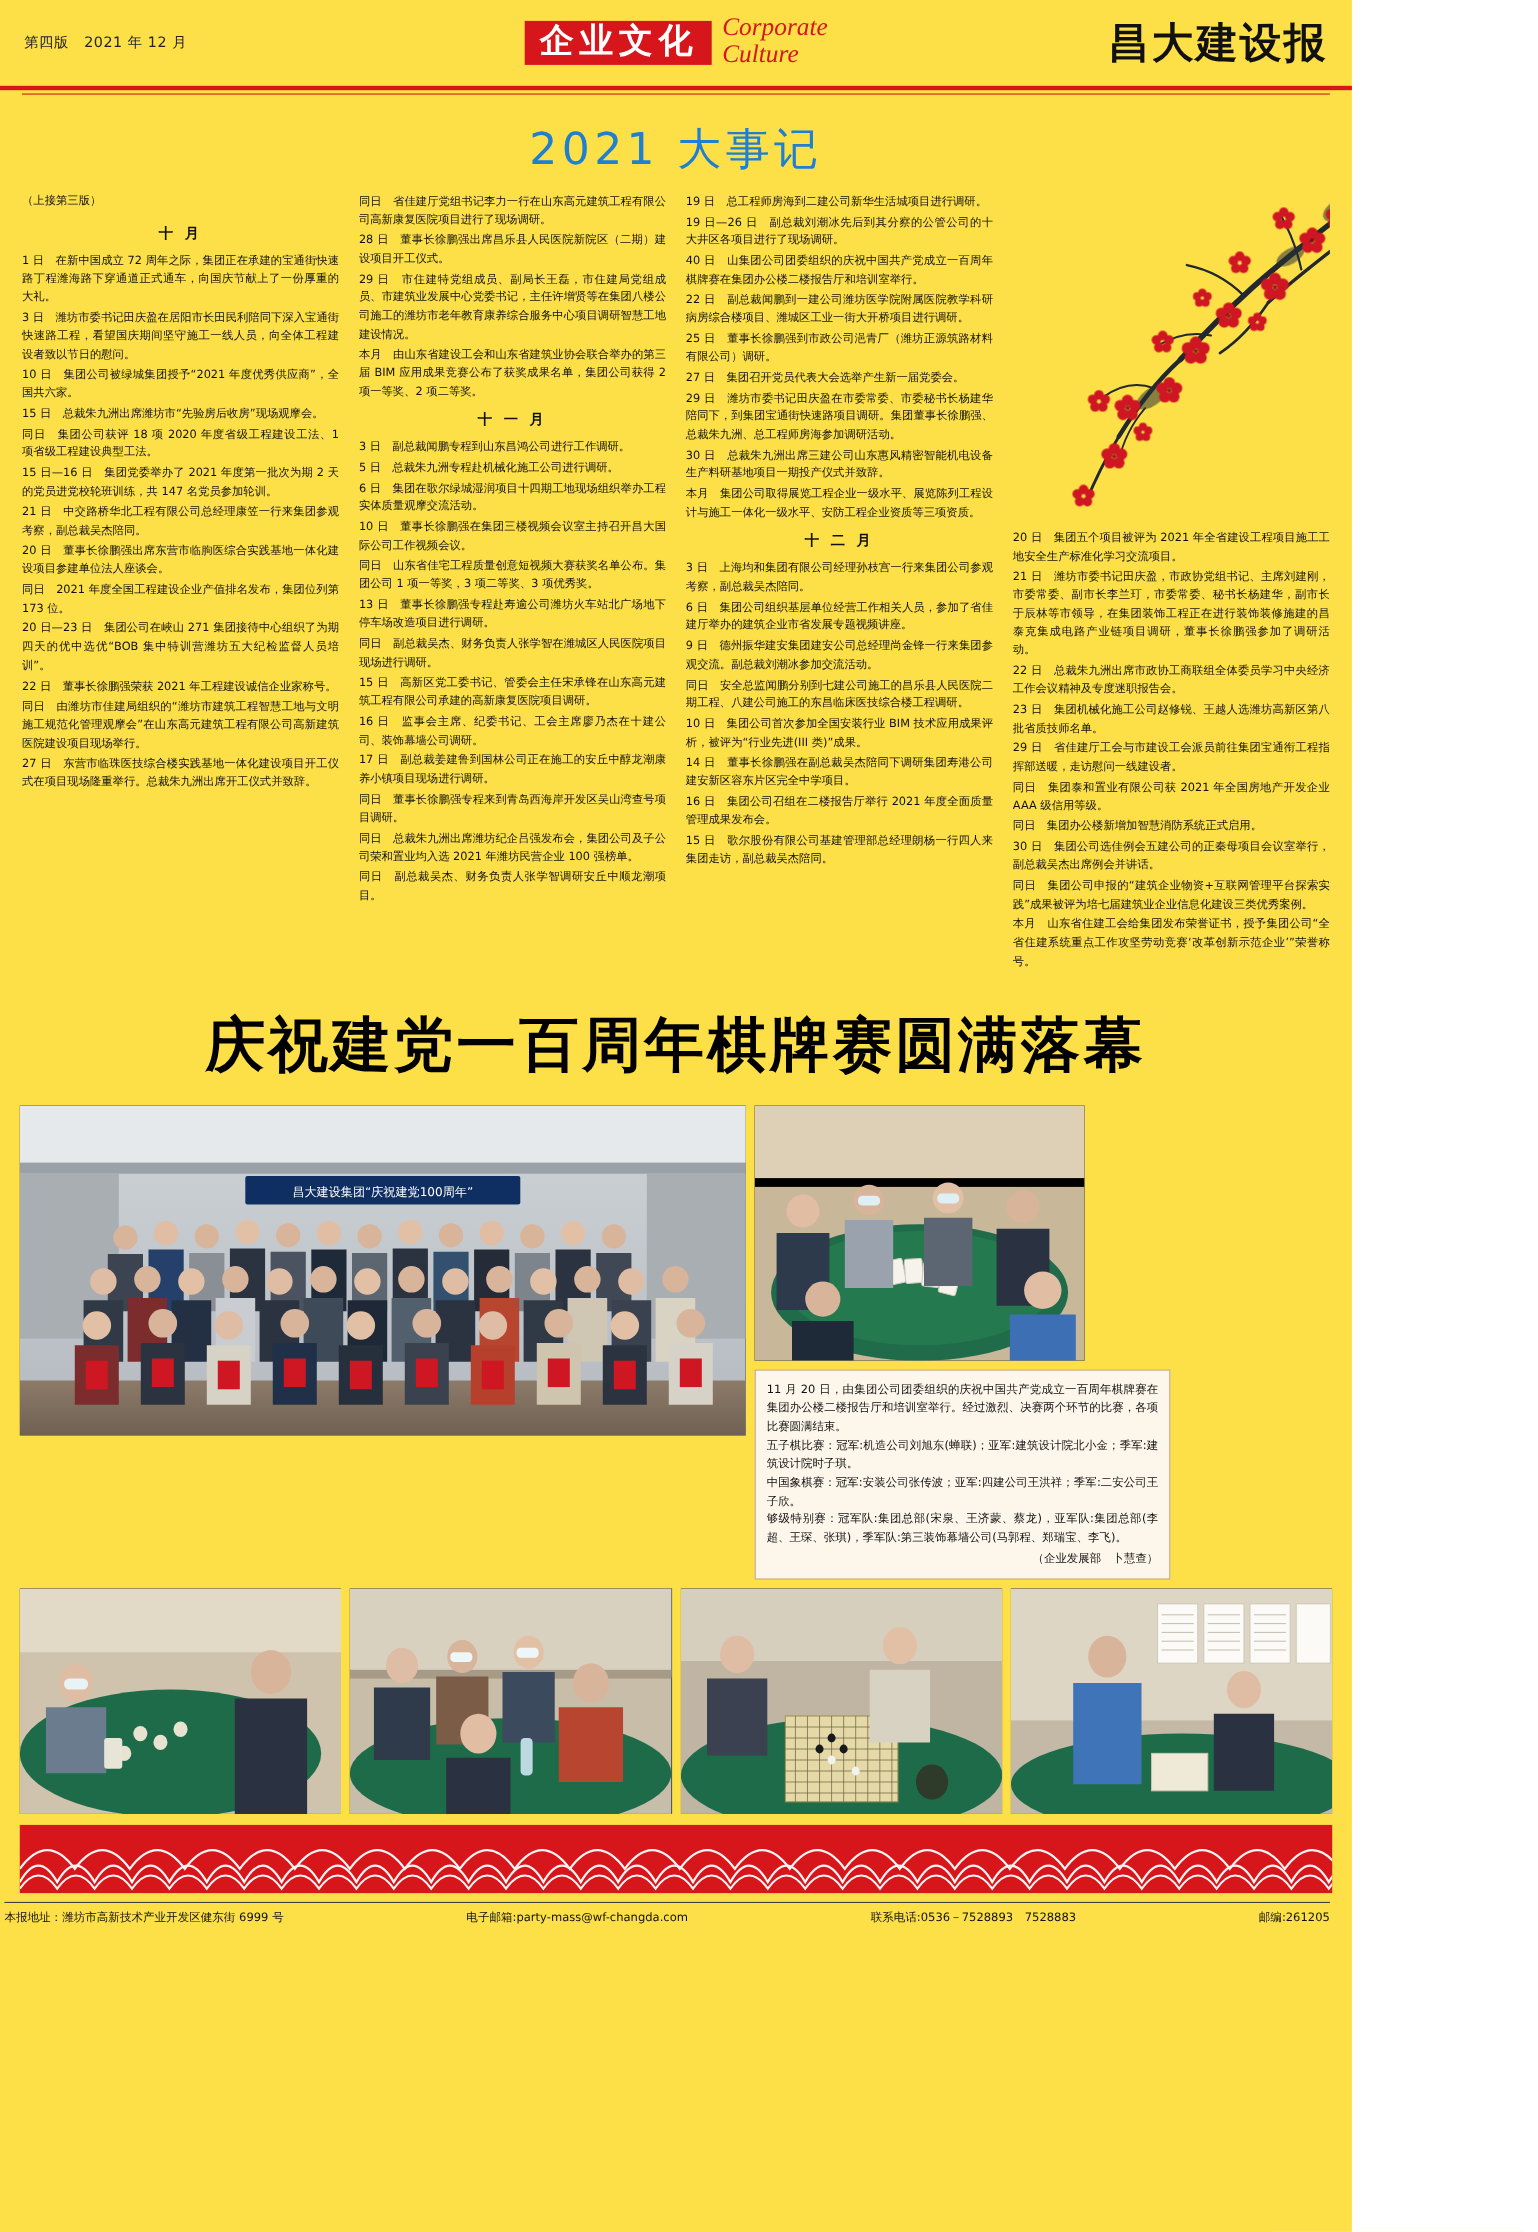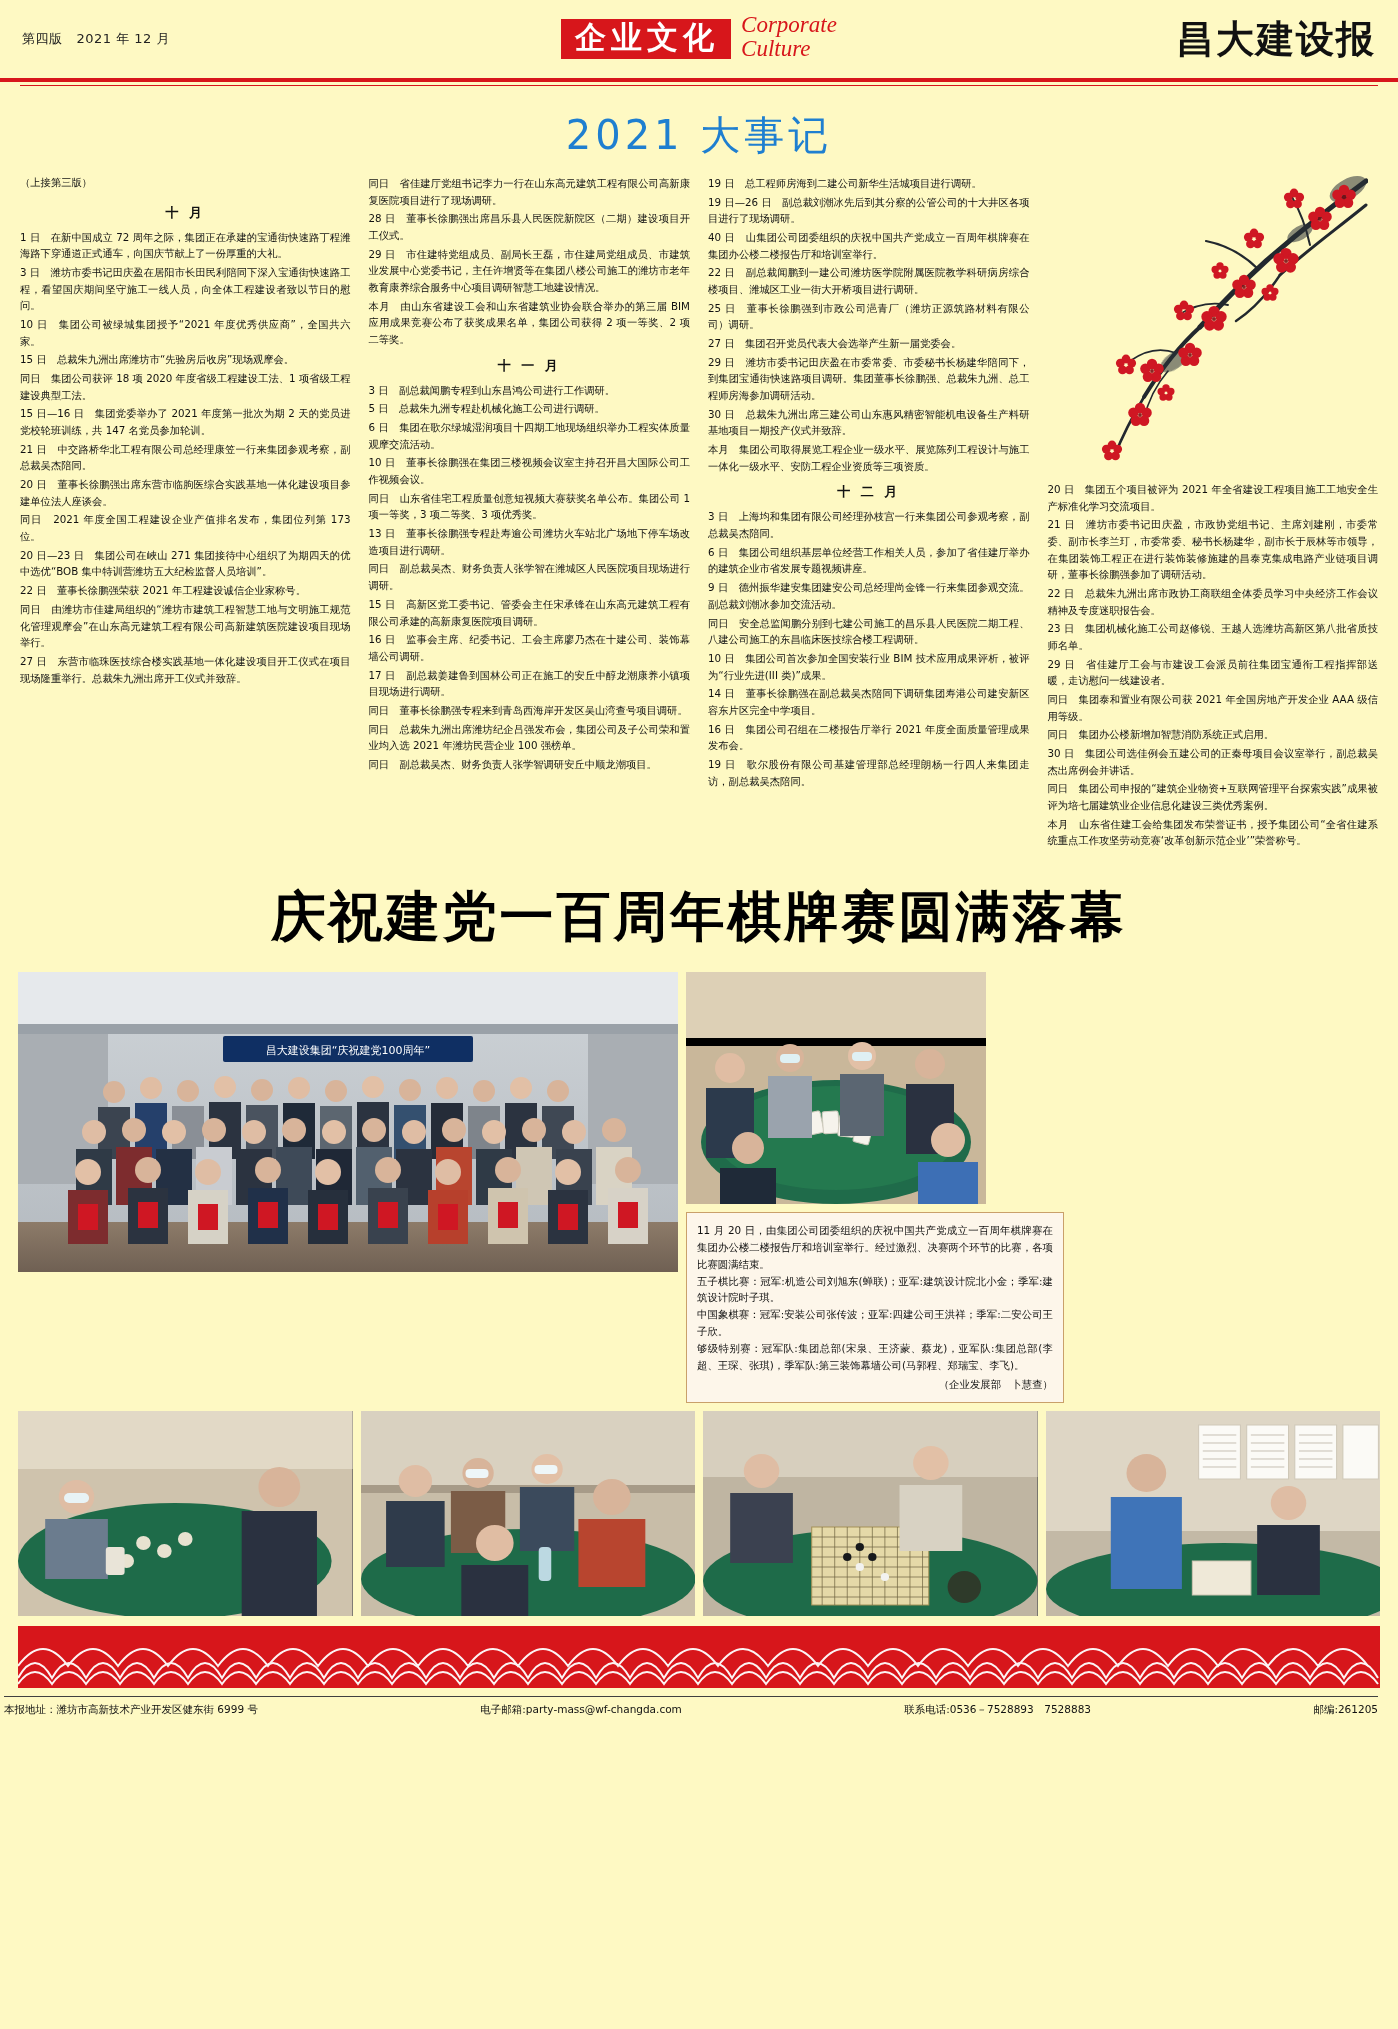--- a/index.html
+++ b/index.html
@@ -5,23 +5,23 @@
   * { box-sizing: border-box; }
   html, body { margin: 0; padding: 0; }
   body {
     width: 1398px;
     background: #ffffff;
     font-family: "DejaVu Sans", "Liberation Sans", sans-serif;
     color: #111;
   }
   .page {
     position: relative;
-    width: 1398px;
+    width: 1229px;
     min-height: 2029px;
-    background: #fef9c3;
+    background: #fde047;
     overflow: hidden;
   }
 
   
   .masthead {
     position: relative;
     height: 78px;
     display: flex;
     align-items: center;
     padding: 0 22px;
@@ -282,21 +282,21 @@
       <div class="p">30 日　总裁朱九洲出席三建公司山东惠风精密智能机电设备生产料研基地项目一期投产仪式并致辞。</div>
       <div class="p">本月　集团公司取得展览工程企业一级水平、展览陈列工程设计与施工一体化一级水平、安防工程企业资质等三项资质。</div>
       <div class="month">十 二 月</div>
       <div class="p">3 日　上海均和集团有限公司经理孙枝宫一行来集团公司参观考察，副总裁吴杰陪同。</div>
       <div class="p">6 日　集团公司组织基层单位经营工作相关人员，参加了省佳建厅举办的建筑企业市省发展专题视频讲座。</div>
       <div class="p">9 日　德州振华建安集团建安公司总经理尚金锋一行来集团参观交流。副总裁刘潮冰参加交流活动。</div>
       <div class="p">同日　安全总监闻鹏分别到七建公司施工的昌乐县人民医院二期工程、八建公司施工的东昌临床医技综合楼工程调研。</div>
       <div class="p">10 日　集团公司首次参加全国安装行业 BIM 技术应用成果评析，被评为“行业先进(III 类)”成果。</div>
       <div class="p">14 日　董事长徐鹏强在副总裁吴杰陪同下调研集团寿港公司建安新区容东片区完全中学项目。</div>
       <div class="p">16 日　集团公司召组在二楼报告厅举行 2021 年度全面质量管理成果发布会。</div>
-      <div class="p">19 日　歌尔股份有限公司基建管理部总经理朗杨一行四人来集团走访，副总裁吴杰陪同。</div>
+      <div class="p">15 日　歌尔股份有限公司基建管理部总经理朗杨一行四人来集团走访，副总裁吴杰陪同。</div>
     </div>
 
     <div class="col last">
       <div class="art">
         <svg width="320" height="300" viewBox="0 0 320 300" xmlns="http://www.w3.org/2000/svg">
 
           <g stroke="#22282e" fill="none" stroke-linecap="round">
             <path d="M318 6 C280 34 250 58 218 86 C196 106 174 128 152 152" stroke-width="5"></path>
             <path d="M318 30 C286 56 258 76 232 100" stroke-width="3"></path>
             <path d="M232 100 C220 118 206 134 188 146" stroke-width="2.4"></path>

